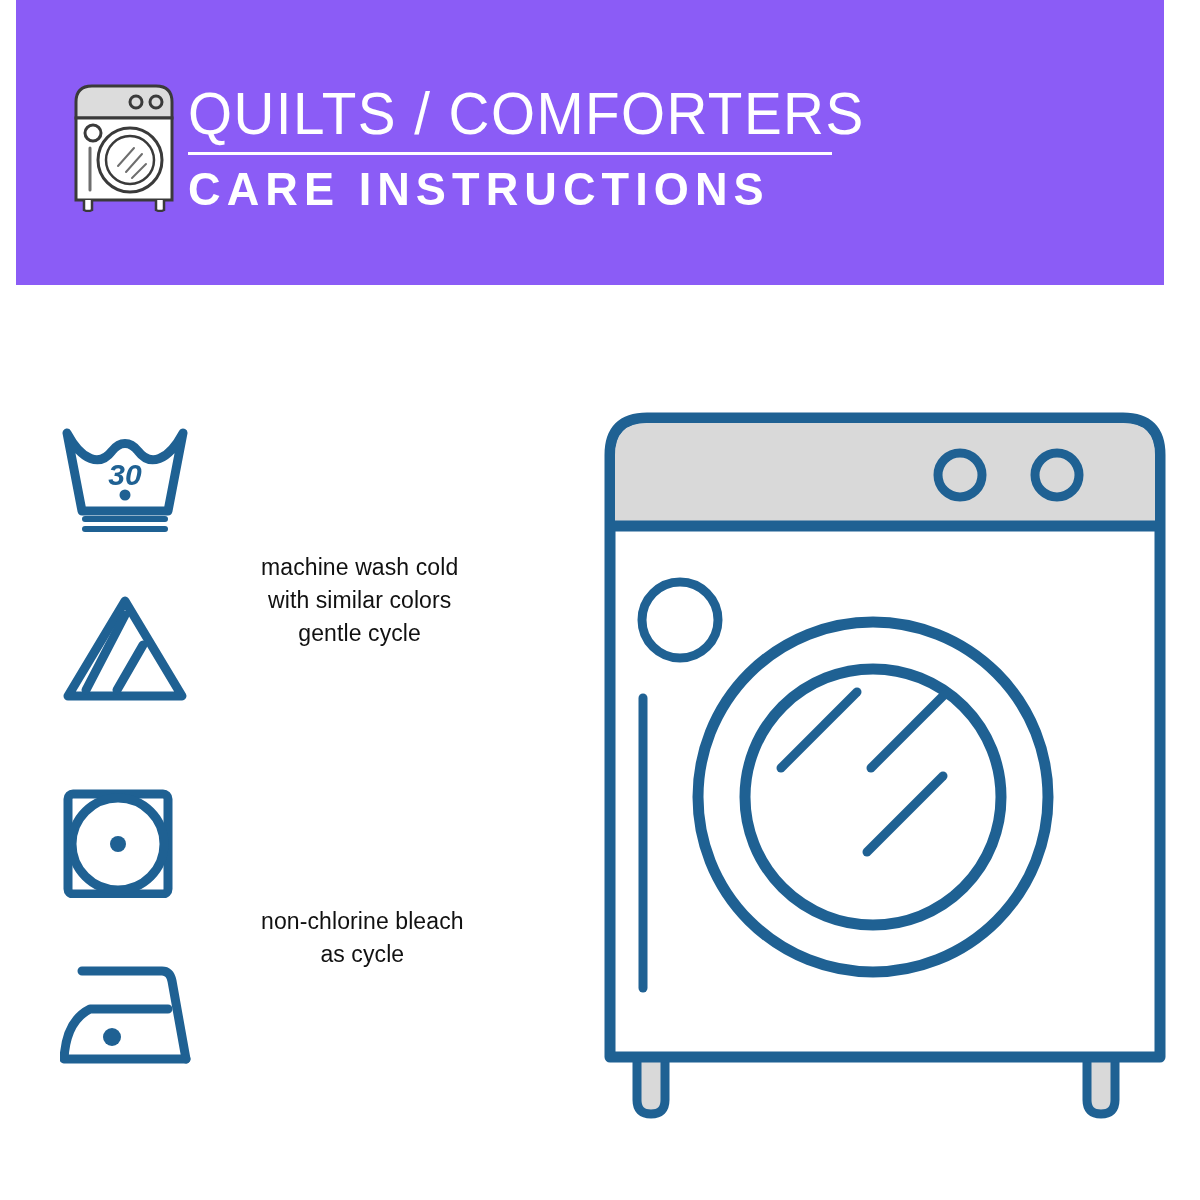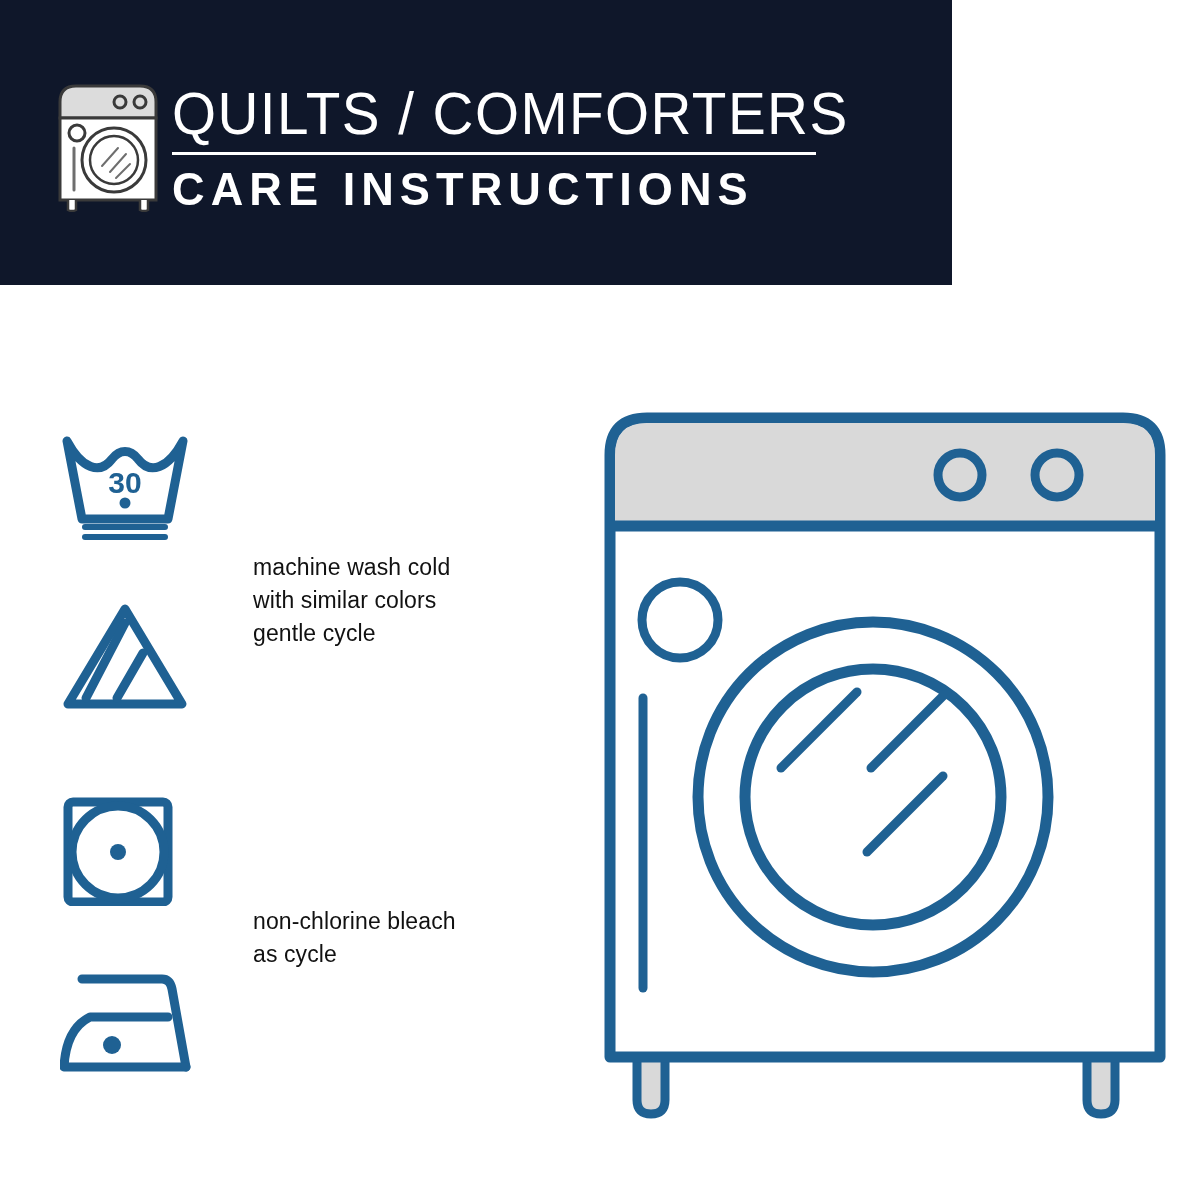--- a/index.html
+++ b/index.html
@@ -14,25 +14,25 @@
     position: relative;
     width: 1200px;
     height: 1200px;
     background: #ffffff;
     overflow: hidden;
   }
 
   
   #header-band {
     position: absolute;
-    left: 0;
+    left: 16px;
     top: 0;
-    width: 952px;
+    width: 1148px;
     height: 285px;
-    background: #0f172a;
+    background: #8b5cf6;
   }
   #header-logo {
     position: absolute;
     left: 52px;
     top: 78px;
     width: 112px;
     height: 134px;
   }
   #header-text {
     position: absolute;
@@ -79,32 +79,34 @@
     height: 915px;
   }
   .care-row {
     position: absolute;
     left: 0;
     width: 520px;
   }
   .care-icon {
     position: absolute;
     left: 60px;
-    top: 16px;
+    top: 8px;
+    font-style: italic;
   }
   .care-text {
     position: absolute;
-    left: 253px;
+    left: 261px;
     font-family: "Liberation Sans", sans-serif;
     font-size: 23px;
     font-weight: 500;
     color: #111111;
     line-height: 33px;
     letter-spacing: 0.1px;
     white-space: pre-line;
+    text-align: center;
   }
 
   #row-wash   { top: 130px; height: 150px; }
   #row-bleach { top: 300px; height: 140px; }
   #row-dry    { top: 495px; height: 130px; }
   #row-iron   { top: 668px; height: 130px; }
 
   #wash-text   { top: 136px; }
   #bleach-text { top: 320px; }
 

